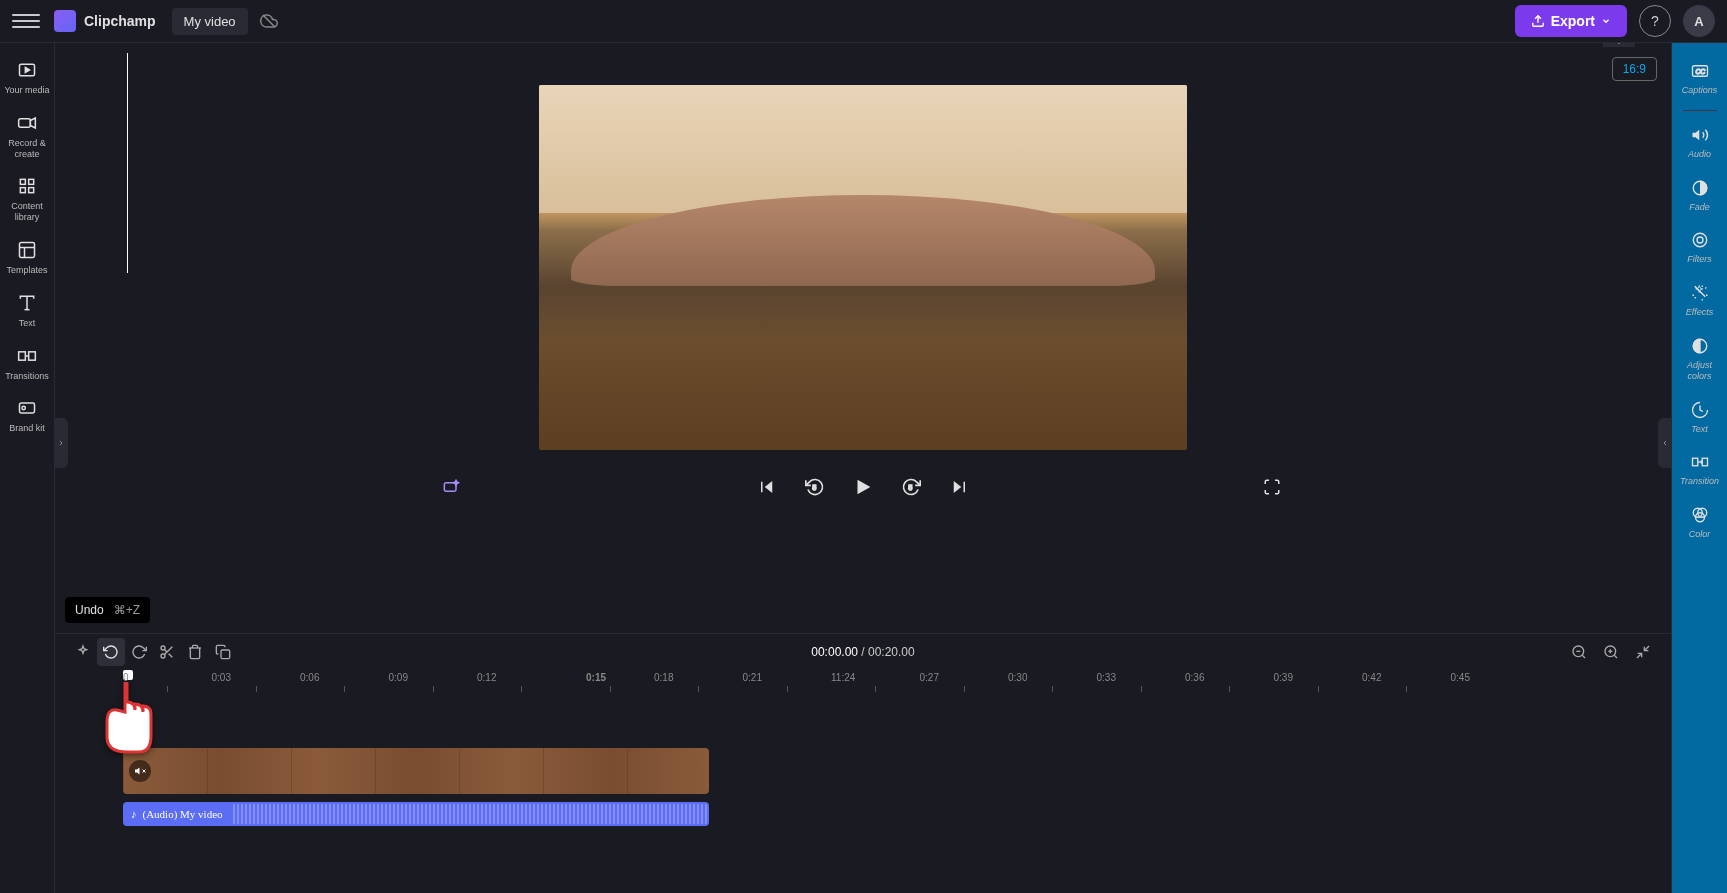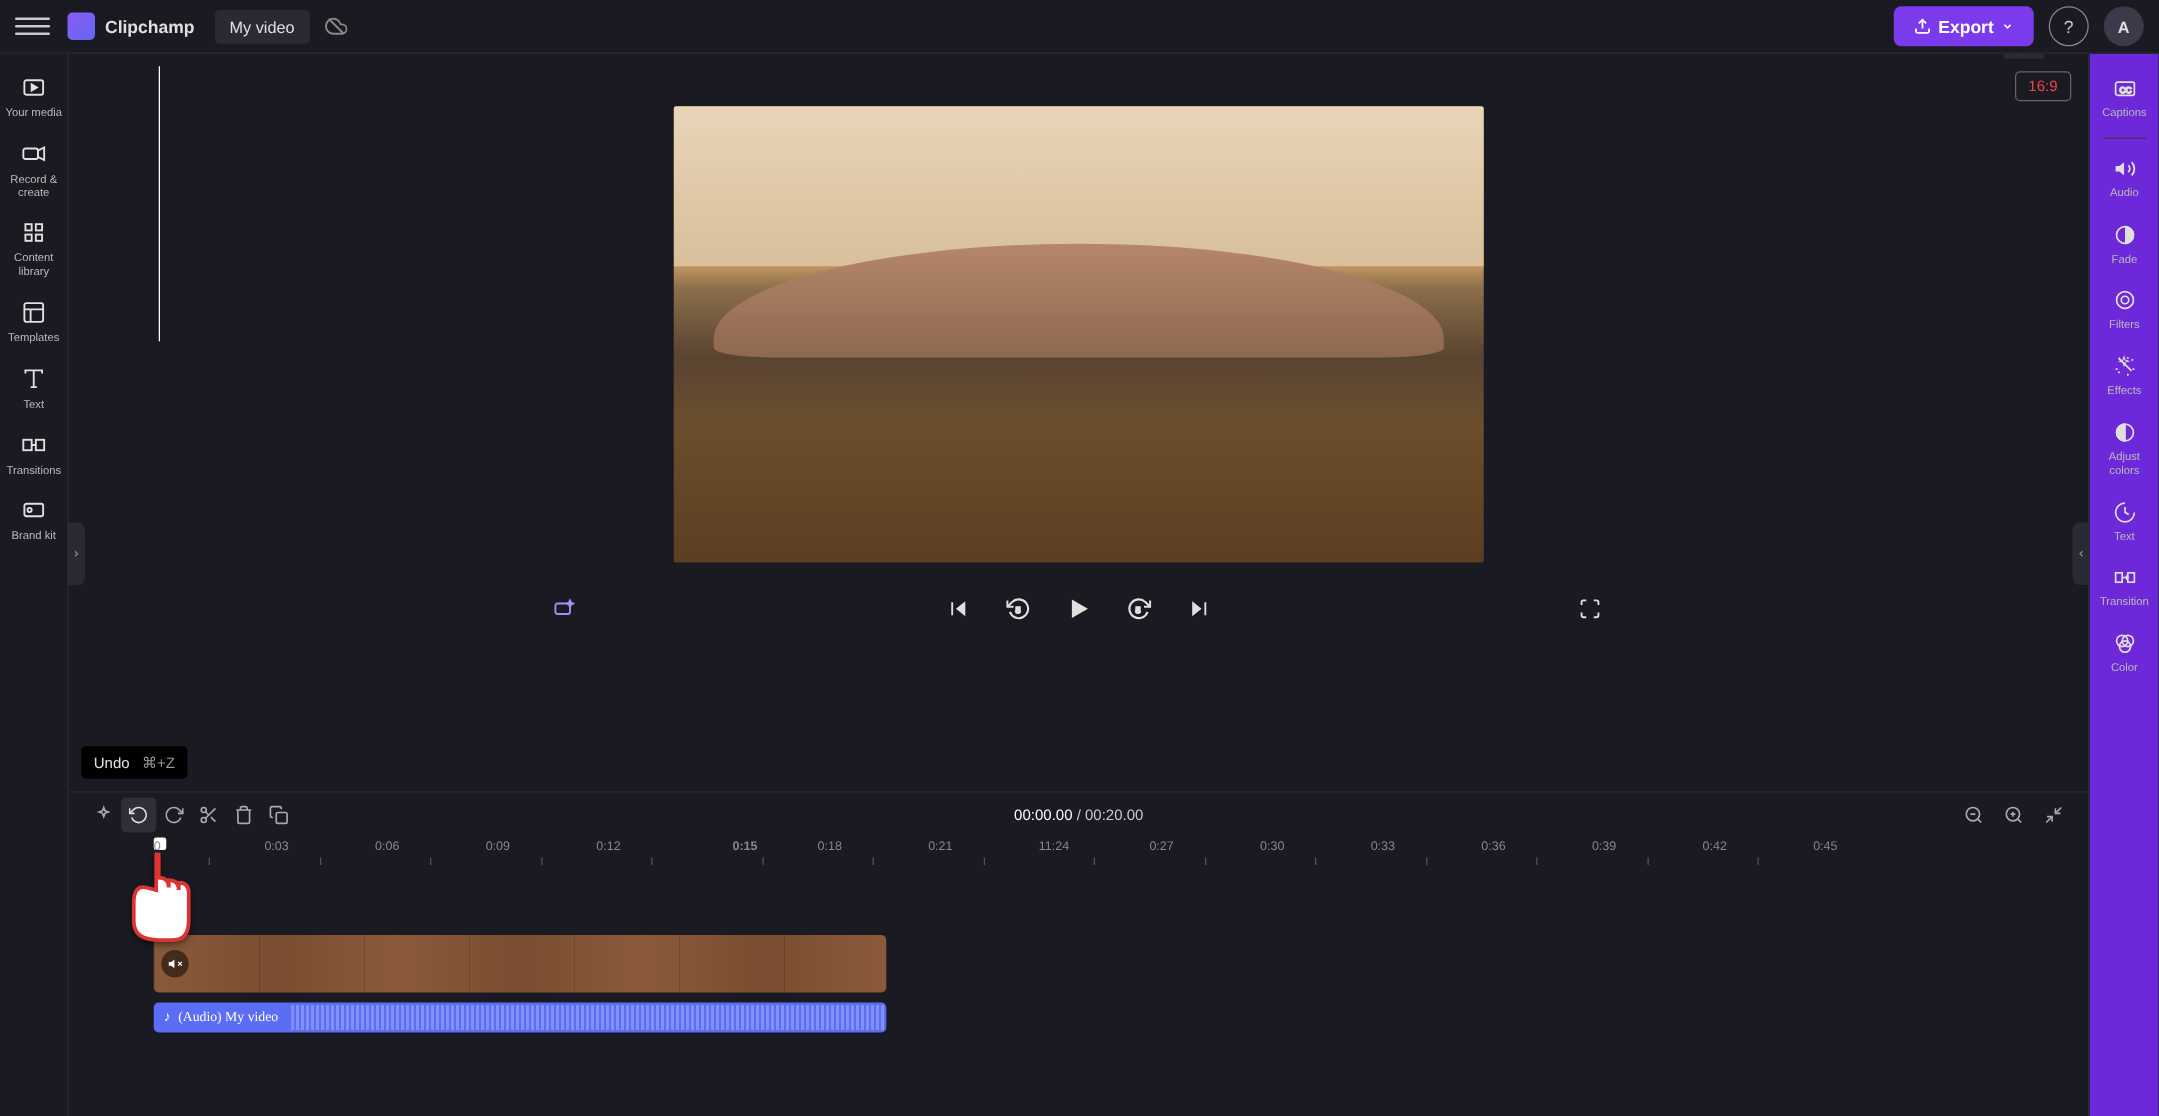--- a/index.html
+++ b/index.html
@@ -25,21 +25,21 @@
 
 .left-sidebar { width: 55px; background: #1a1a22; border-right: 1px solid #2a2a34; display: flex; flex-direction: column; align-items: center; padding-top: 8px; position: relative; }
 .ls-item { width: 50px; padding: 8px 0; display: flex; flex-direction: column; align-items: center; gap: 4px; cursor: pointer; }
 .ls-icon { width: 22px; height: 22px; display: flex; align-items: center; justify-content: center; color: #e0e0e0; }
 .ls-label { font-size: 9px; text-align: center; line-height: 1.2; color: #bbb; }
 .expand-tab { position: absolute; right: -14px; top: 375px; width: 14px; height: 50px; background: #2a2a34; border-radius: 0 6px 6px 0; display: flex; align-items: center; justify-content: center; cursor: pointer; }
 
 
 .center { flex: 1; display: flex; flex-direction: column; position: relative; }
 .preview-area { flex: 1; display: flex; flex-direction: column; align-items: center; justify-content: flex-start; padding-top: 42px; position: relative; }
-.aspect-badge { position: absolute; top: 14px; right: 14px; border: 1px solid #666; padding: 4px 10px; border-radius: 4px; font-size: 12px; color: #ef4444; }
+.aspect-badge { position: absolute; top: 14px; right: 14px; border: 1px solid #666; padding: 4px 10px; border-radius: 4px; font-size: 12px; color: #0ea5e9; }
 .preview-canvas { width: 648px; height: 365px; background: linear-gradient(to bottom, #d4a574 0%, #c19560 35%, #8b6e4a 40%, #5a4430 55%, #6b4e2e 70%, #5c3e20 100%); position: relative; border-radius: 2px; overflow: hidden; }
 .rock { position: absolute; top: 30%; left: 5%; width: 90%; height: 25%; background: linear-gradient(to bottom, #b5876a, #8f6850); border-radius: 60% 60% 10% 10% / 100% 100% 10% 10%; }
 .sky { position: absolute; top: 0; left: 0; right: 0; height: 35%; background: linear-gradient(to bottom, #e8d5b8, #d9bf9a); }
 
 
 .playback { display: flex; align-items: center; justify-content: center; gap: 22px; padding: 24px 0 14px; width: 100%; position: relative; }
 .pb-btn { width: 26px; height: 26px; display: flex; align-items: center; justify-content: center; color: #e0e0e0; cursor: pointer; }
 .auto-edit { position: absolute; left: 386px; width: 20px; height: 20px; color: #a78bfa; }
 .fullscreen-btn { position: absolute; right: 386px; }
 
@@ -73,21 +73,21 @@
 .audio-track { margin-top: 8px; height: 24px; width: 586px; background: #5b6cf5; border-radius: 4px; display: flex; align-items: center; padding: 0 8px; gap: 6px; position: relative; overflow: hidden; }
 .audio-icon { color: #fff; font-size: 11px; }
 .audio-label { color: #fff; font-size: 11px; z-index: 2; font-family: Liberation Serif, serif; }
 .waveform { position: absolute; left: 110px; right: 0; top: 2px; bottom: 2px; background: repeating-linear-gradient(to right, rgba(255,255,255,0.35) 0, rgba(255,255,255,0.35) 2px, transparent 2px, transparent 4px); opacity: 0.7; }
 
 
 .pointer-cursor { position: absolute; left: 42px; top: -12px; z-index: 20; }
 .pointer-cursor svg { width: 60px; height: 75px; filter: drop-shadow(0 2px 3px rgba(0,0,0,0.5)); }
 
 
-.right-sidebar { width: 56px; background: #6d28d9; border-left: 1px solid #2a2a34; display: flex; flex-direction: column; align-items: center; padding-top: 10px; gap: 2px; position: relative; }
+.right-sidebar { width: 56px; background: #0369a1; border-left: 1px solid #2a2a34; display: flex; flex-direction: column; align-items: center; padding-top: 10px; gap: 2px; position: relative; font-style: italic; }
 .rs-item { width: 50px; padding: 8px 0; display: flex; flex-direction: column; align-items: center; gap: 4px; cursor: pointer; }
 .rs-icon { width: 20px; height: 20px; display: flex; align-items: center; justify-content: center; color: #e0e0e0; }
 .rs-label { font-size: 9px; text-align: center; color: #bbb; line-height: 1.2; }
 .rs-divider { width: 34px; height: 1px; background: #3a3a44; margin: 4px 0; }
 .collapse-tab { position: absolute; left: -14px; top: 375px; width: 14px; height: 50px; background: #2a2a34; border-radius: 6px 0 0 6px; display: flex; align-items: center; justify-content: center; cursor: pointer; }
 
 svg { display: block; }
 </style>
 </head>
 <body>

